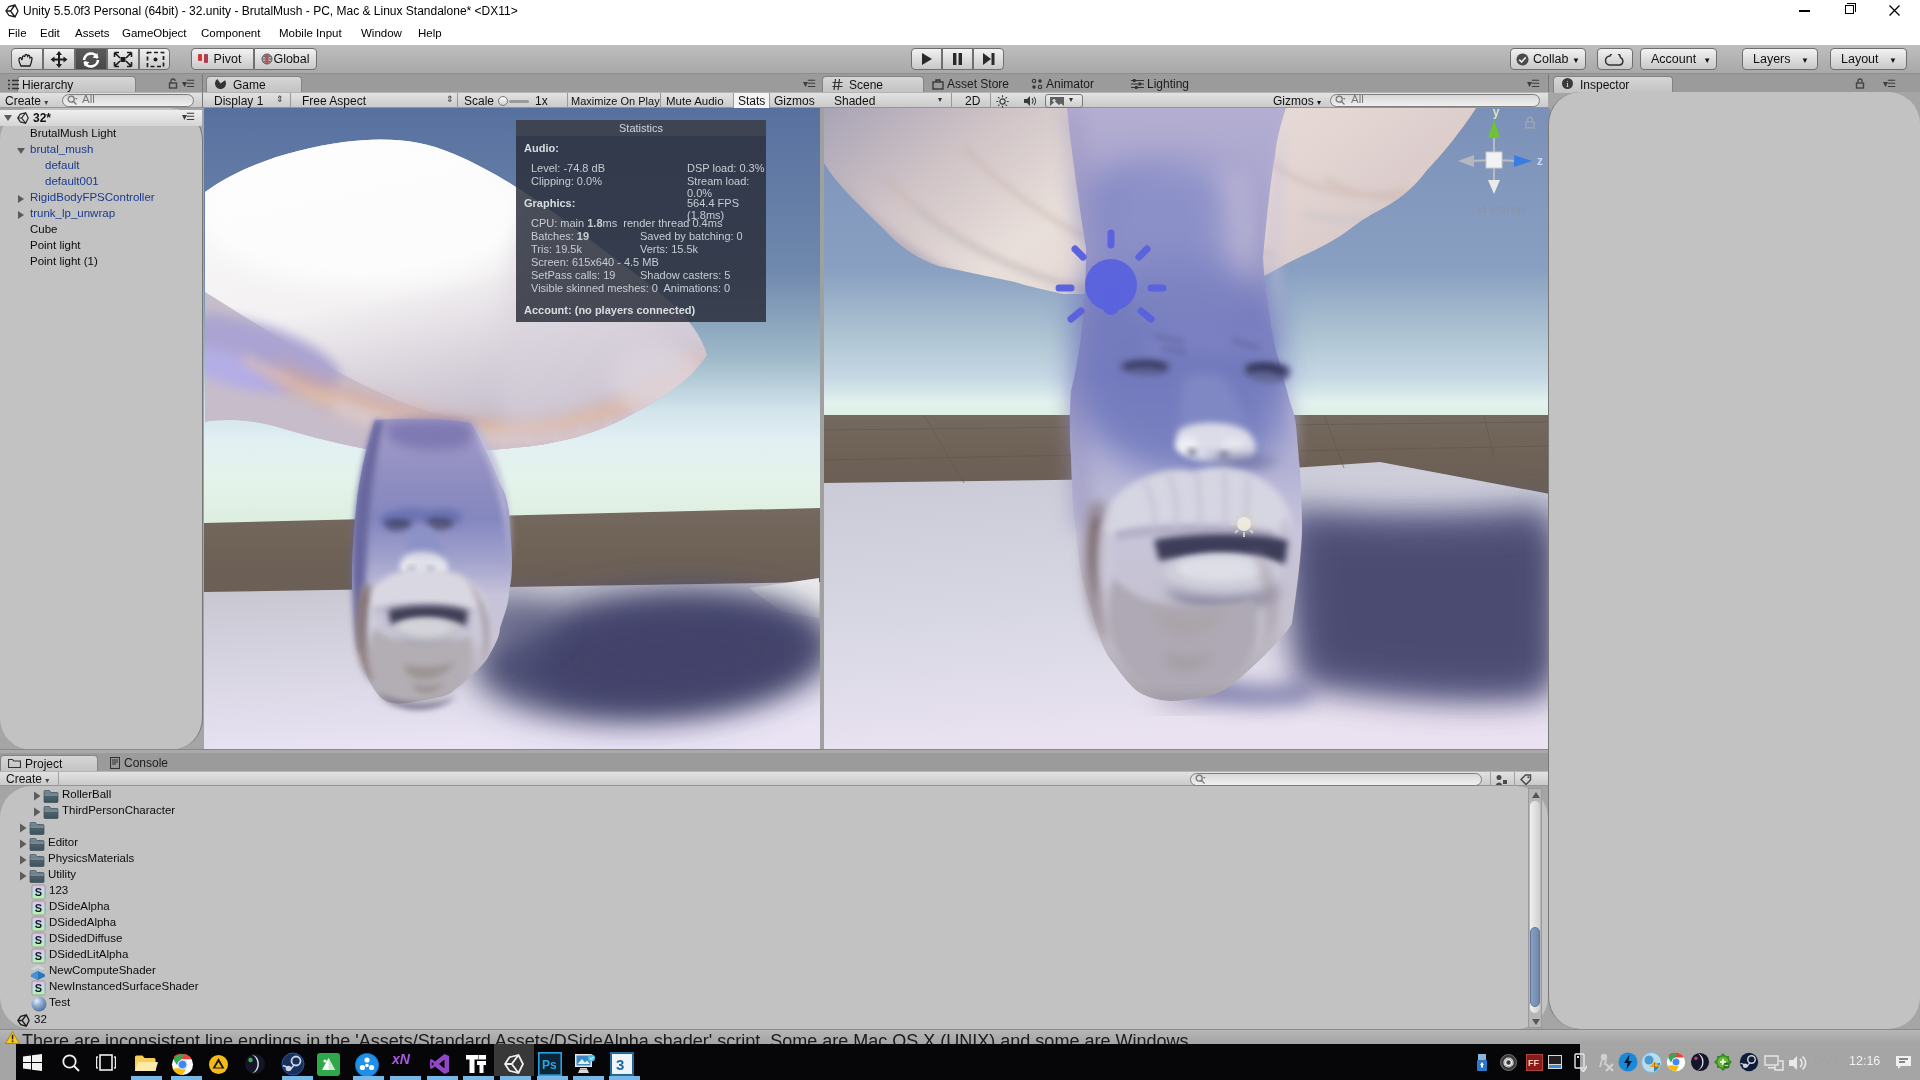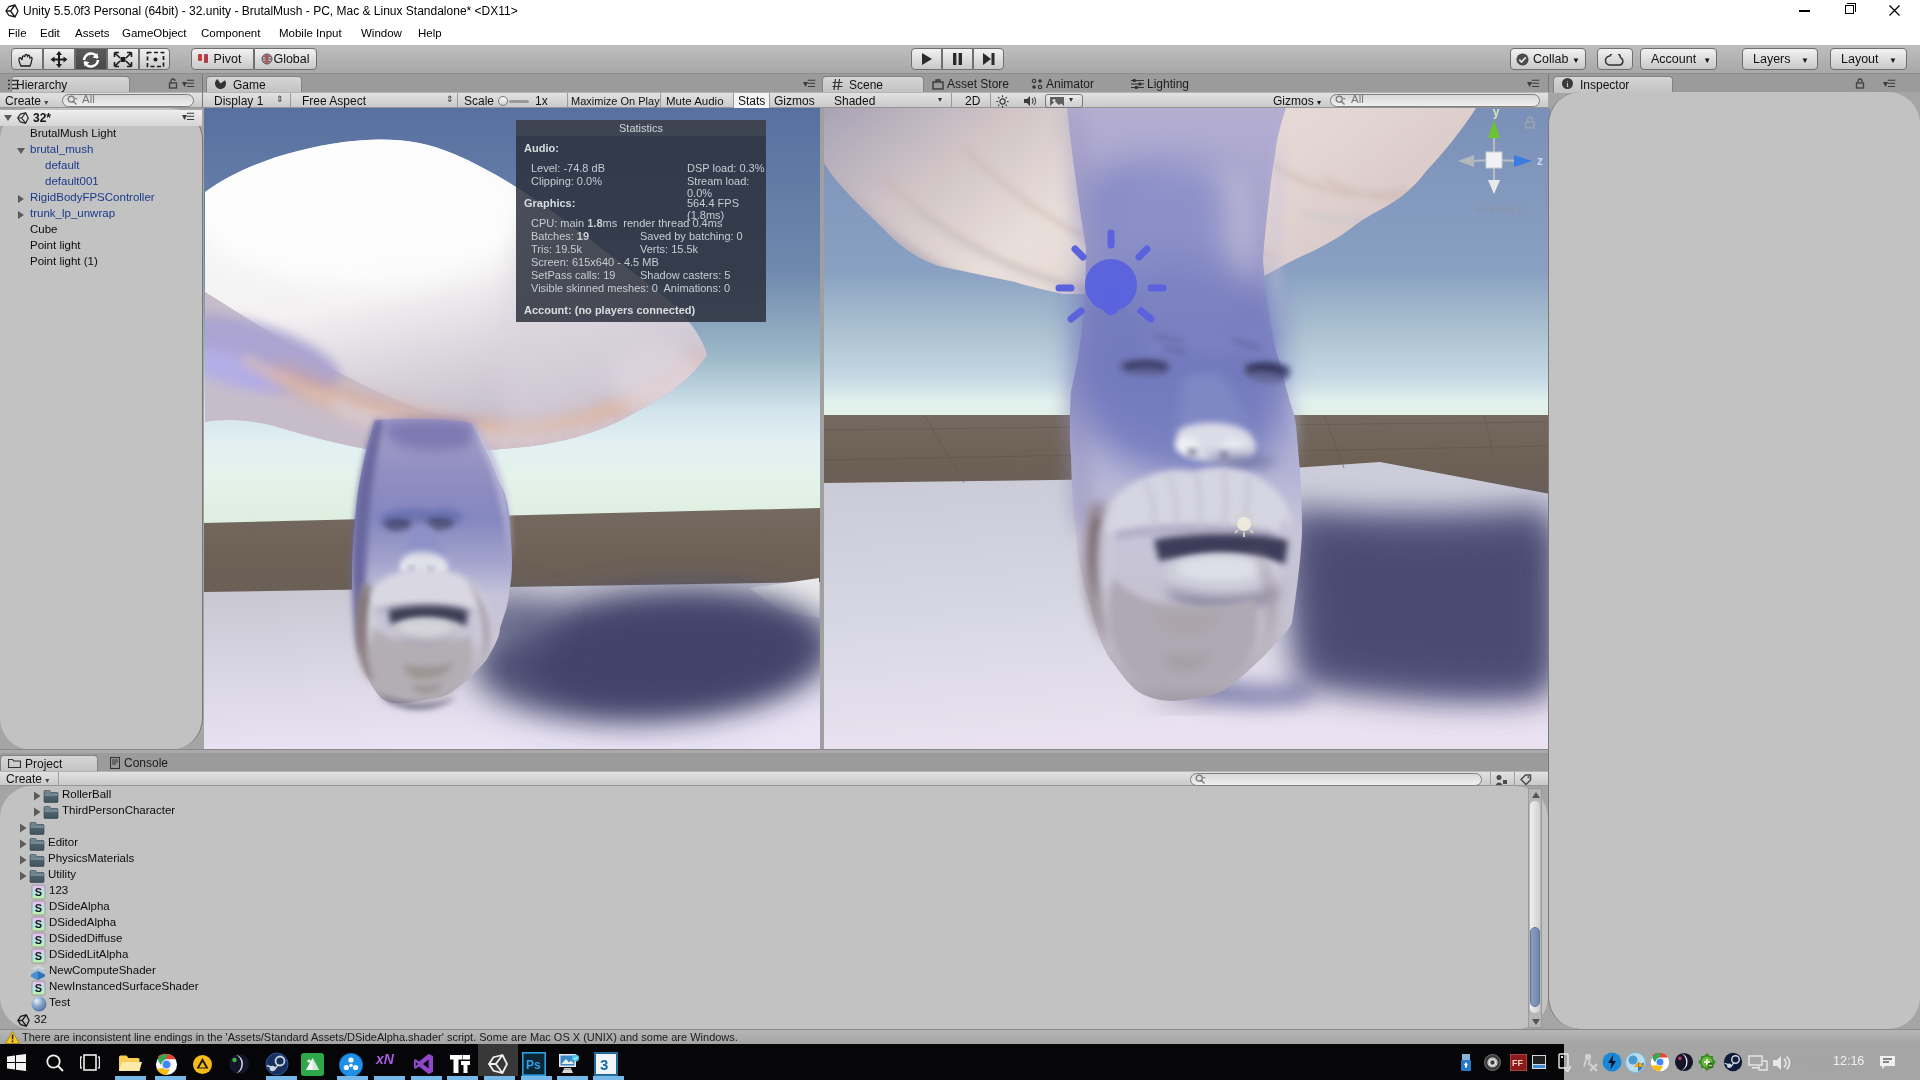--- a/index.html
+++ b/index.html
@@ -14,22 +14,22 @@
 .tabrow { background:#9b9b9b; }
 .tab { position:absolute; top:2px; height:17px; background:linear-gradient(#d6d6d6,#c2c2c2); border:1px solid #838383; border-bottom:none; border-radius:4px 4px 0 0; color:#111; font-size:12px; }
 .subbar { background:linear-gradient(#e2e2e2,#cacaca); border-bottom:1px solid #959595; border-top:1px solid #b4b4b4; }
 .panelbg { background:#c2c2c2;border-radius:32px; }
 .minibtn { background:linear-gradient(#ececec,#cdcdcd); border:1px solid #787878; }
 .searchoval { background:linear-gradient(#d8d8d8,#f0f0f0); border:1px solid #7e7e7e; border-radius:9px; }
 .treerow { position:absolute; left:0; width:100%; height:16px; font-size:11.5px; color:#0c0c0c; }
 .blue { color:#1a3a8c; }
 .tri { width:0; height:0; border-left:6px solid #5a5a5a; border-top:4px solid transparent; border-bottom:4px solid transparent; position:absolute; }
 .trid { width:0; height:0; border-top:6px solid #5a5a5a; border-left:4px solid transparent; border-right:4px solid transparent; position:absolute; }
-#statusbar { left:0; top:1029px; width:1920px; height:15px; background:linear-gradient(#b6b6b6,#a4a4a4); border-top:1px solid #8a8a8a; font-size:11px; color:#1a1a1a; }
-#taskbar { left:0; top:1044px; width:1564px; height:36px; background:#060608;text-align:right; }
+#statusbar { left:0; top:1029px; width:1920px; height:15px; background:linear-gradient(#b6b6b6,#a4a4a4); border-top:1px solid #8a8a8a; font-size:18px; color:#1a1a1a; }
+#taskbar { left:16px; top:1044px; width:1564px; height:36px; background:#060608;text-align:right; }
 .menuicon { position:absolute; font-size:10px; color:#3c3c3c; letter-spacing:-1px; }
 </style>
 </head>
 <body>
 
 <div id="titlebar" class="abs">
   <svg class="abs" style="left:4px;top:3px" width="16" height="16" viewBox="0 0 32 32">
       <path d="M22 4 L10 7 L4 16 L10 25 L22 28 L28 16 Z M22 4 L13 16 L22 28 M4 16 L13 16" fill="none" stroke="#1a1a1a" stroke-width="2.6"></path>
     </svg>
   <span class="abs" style="left:23px;top:4px">Unity 5.5.0f3 Personal (64bit) - 32.unity - BrutalMush - PC, Mac &amp; Linux Standalone* &lt;DX11&gt;</span>
@@ -114,21 +114,21 @@
   <div class="tbtn" style="left:1597px;width:36px;border-radius:4px"></div>
   <svg class="abs" style="left:1604px;top:9px" width="22" height="12" viewBox="0 0 22 12">
       <path d="M6 11 A4.5 4.5 0 0 1 6 2 A5.5 5.5 0 0 1 16.5 3.5 A4 4 0 0 1 16 11 Z" fill="none" stroke="#333" stroke-width="1.5"></path>
     </svg>
   <div class="tbtn" style="left:1640px;width:77px;border-radius:4px;font-size:12.5px;color:#111;line-height:20px;padding-left:10px">Account &nbsp;<span style="font-size:8px">▼</span></div>
   <div class="tbtn" style="left:1742px;width:76px;border-radius:4px;font-size:12.5px;color:#111;line-height:20px;padding-left:10px">Layers &nbsp;&nbsp;<span style="font-size:8px">▼</span></div>
   <div class="tbtn" style="left:1830px;width:77px;border-radius:4px;font-size:12.5px;color:#111;line-height:20px;padding-left:10px">Layout &nbsp;&nbsp;<span style="font-size:8px">▼</span></div>
 </div>
 
 <div class="abs tabrow" style="left:0;top:74px;width:203px;height:18px;border-right:1px solid #777">
-  <div class="tab" style="left:11px;width:119px;padding-left:4px;line-height:16px">Hierarchy</div>
+  <div class="tab" style="left:17px;width:119px;padding-left:4px;line-height:16px">Hierarchy</div>
   <svg class="abs" style="left:7px;top:5px" width="13" height="11" viewBox="0 0 13 11">
       <path d="M1 1.5 H3 M1 5.5 H3 M1 9.5 H3 M5 1.5 H12 M5 5.5 H12 M5 9.5 H12" stroke="#333" stroke-width="1.4"></path>
     </svg>
   <svg class="abs" style="left:168px;top:4px" width="10" height="11" viewBox="0 0 10 11">
       <rect x="1.5" y="5" width="7" height="5" fill="none" stroke="#444" stroke-width="1.4"></rect>
       <path d="M3 5 V3 a2 2 0 0 1 4 0" fill="none" stroke="#444" stroke-width="1.4"></path>
     </svg>
   <span class="menuicon" style="left:182px;top:4px">▾☰</span>
 </div>
 <div class="abs subbar" style="left:0;top:92px;width:203px;height:16px;border-right:1px solid #777">

